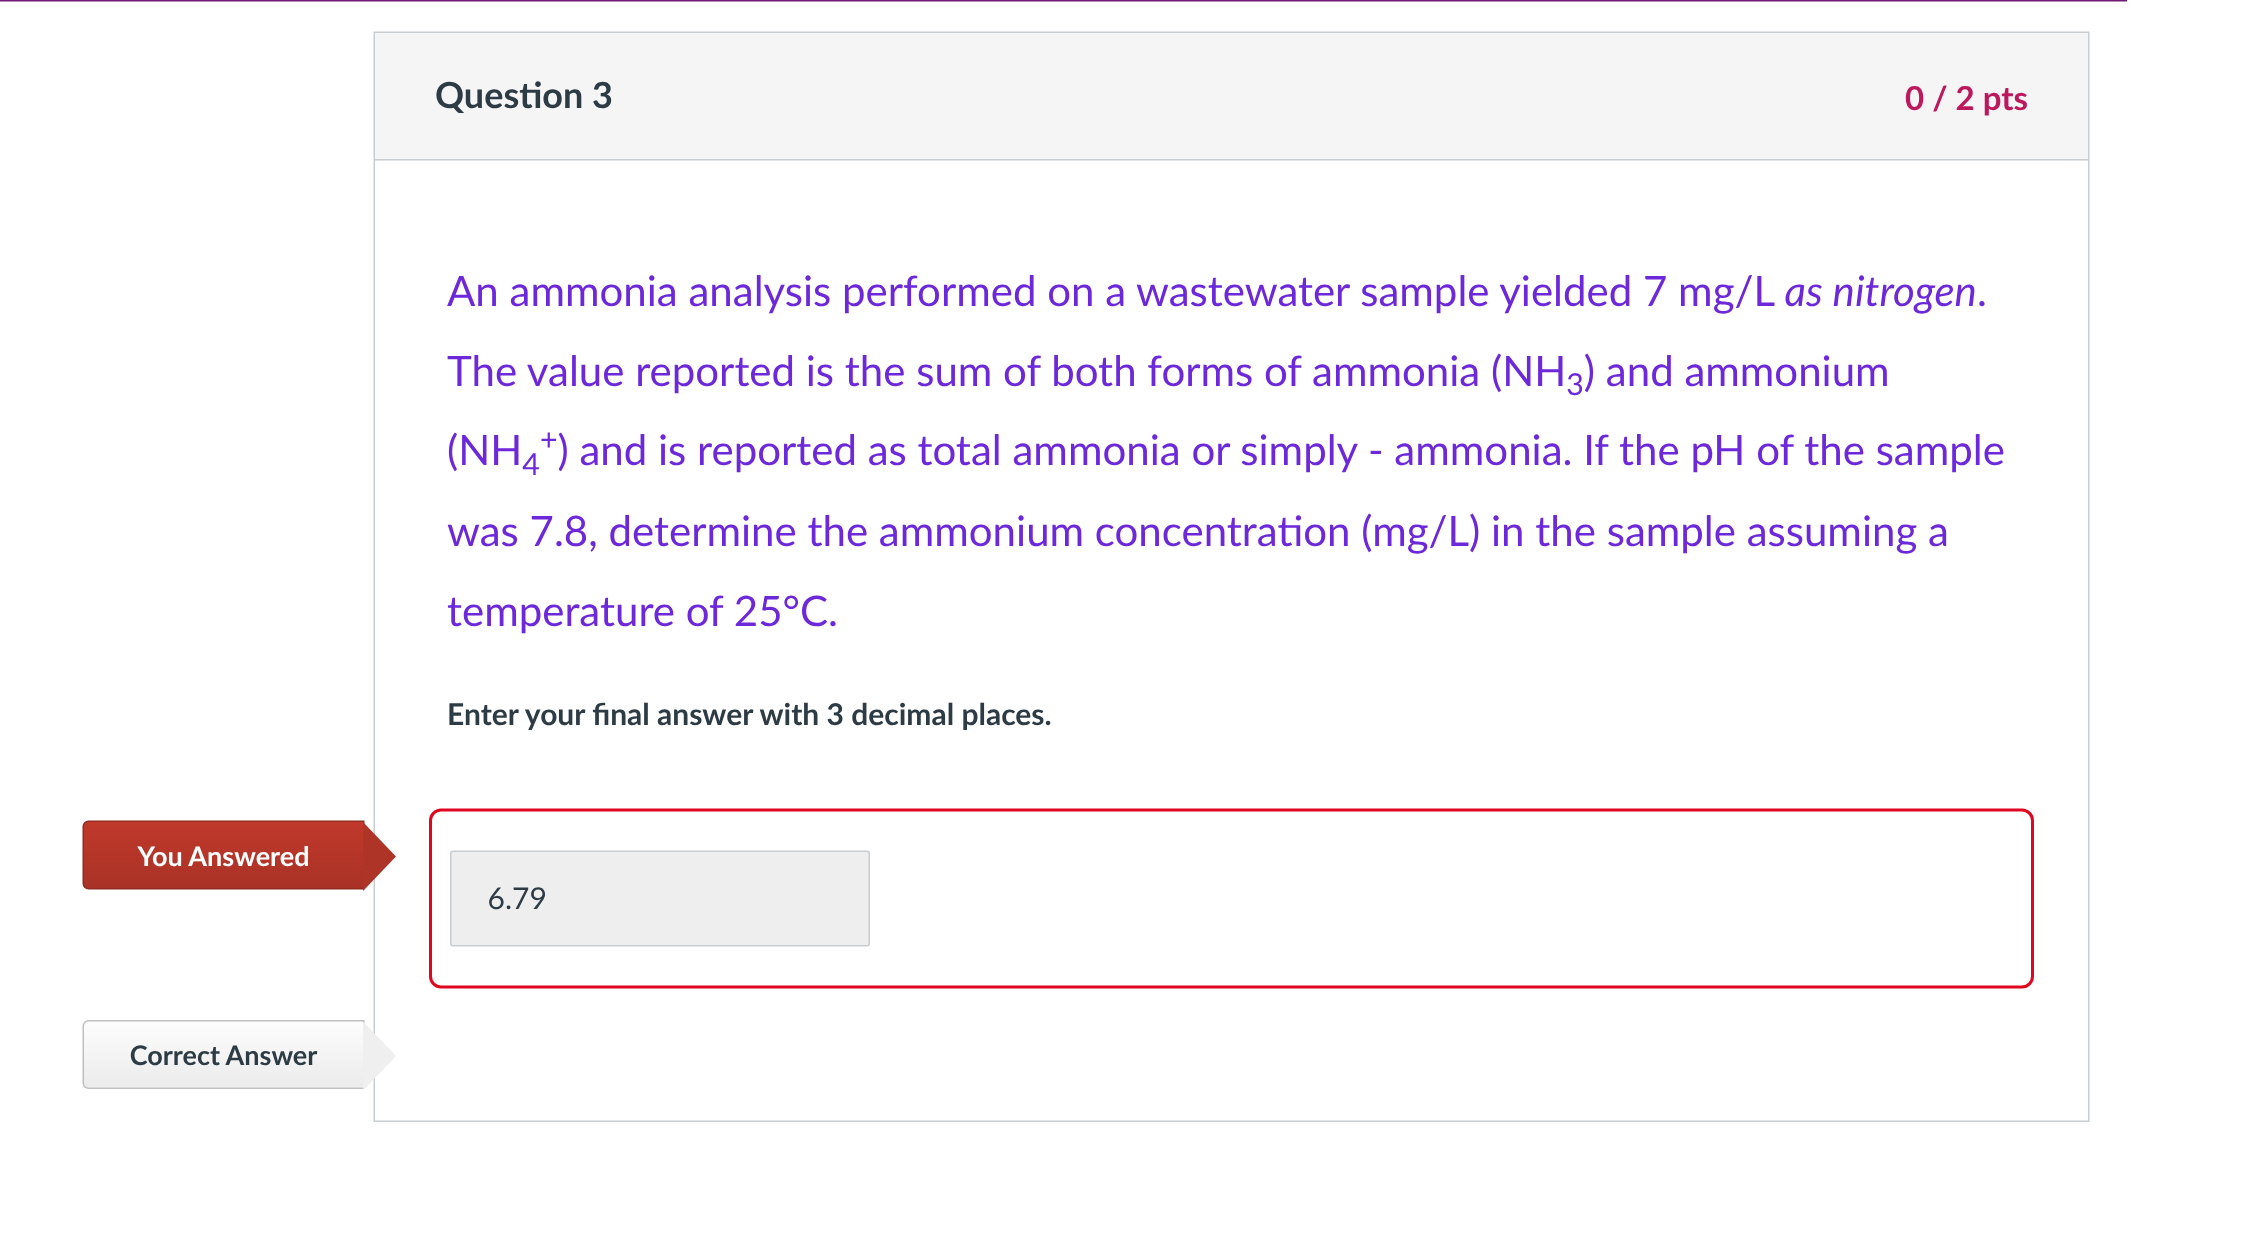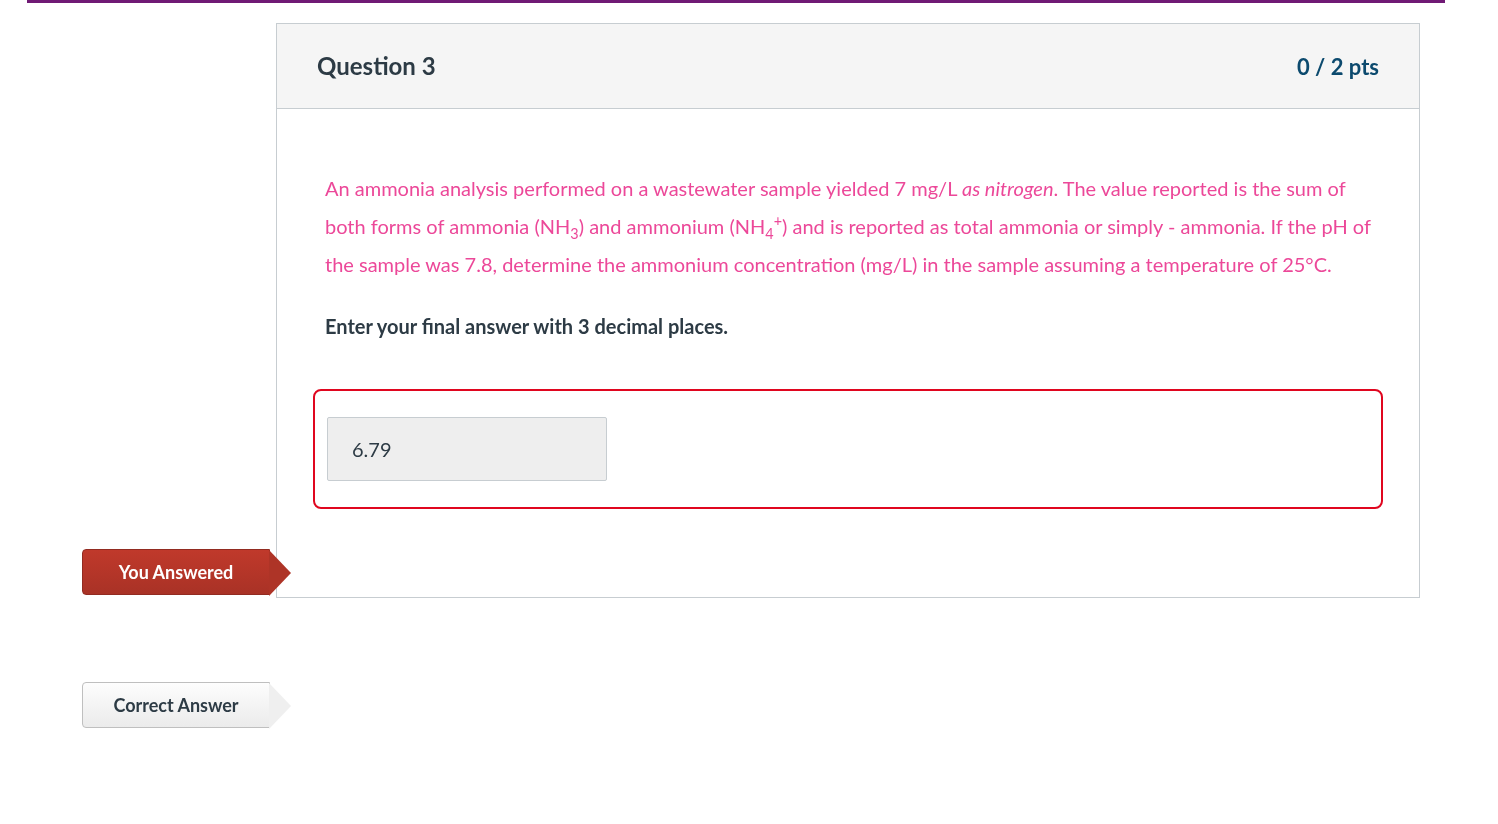--- a/index.html
+++ b/index.html
@@ -11,24 +11,23 @@
       font-family: "Lato", "Helvetica Neue", Helvetica, Arial, sans-serif;
       background: #fff;
       color: #2d3b45;
       font-size: 19px;
       line-height: 1.5;
     }
     .page-wrapper {
       width: 1418px;
       height: 824px;
       position: relative;
-      border-top: 3px solid #701a75;
+      border-top: 1px solid #701a75;
       background: #fff;
       overflow: hidden;
-      margin-left: 27px;
     }
     .content-area {
       position: absolute;
       left: 25px;
       right: 25px;
       top: 0;
       bottom: 0;
     }
     .question-card {
       position: absolute;
@@ -47,29 +46,29 @@
       padding: 24px 40px;
     }
     .question-title {
       font-size: 24px;
       font-weight: 700;
       color: #2d3b45;
     }
     .question-points {
       font-size: 22px;
       font-weight: 700;
-      color: #0c4a6e;
+      color: #be185d;
     }
     .question-body {
       padding: 60px 48px 40px 48px;
     }
     .question-text {
-      font-size: 20px;
+      font-size: 28px;
       line-height: 1.9;
-      color: #ec4899;
+      color: #6d28d9;
       margin-bottom: 28px;
     }
     .question-text .italic {
       font-style: italic;
     }
     .question-instruction {
       font-size: 20px;
       font-weight: 700;
       color: #2d3b45;
       margin-bottom: 48px;

